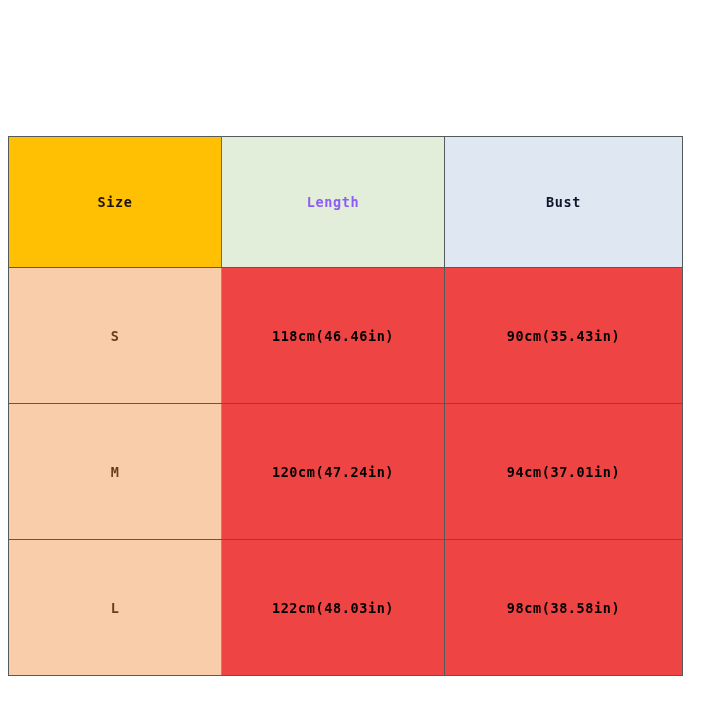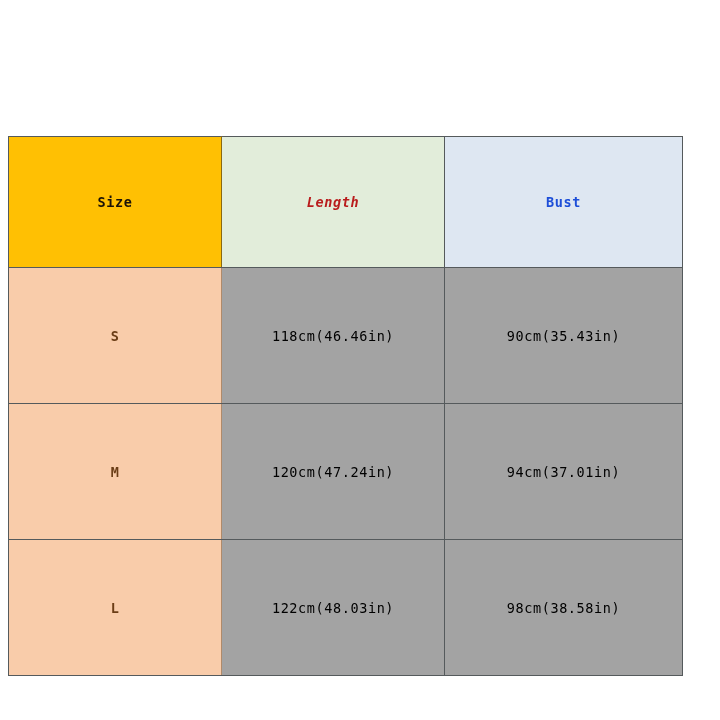--- a/index.html
+++ b/index.html
@@ -52,40 +52,39 @@
   
   tr.header-row td { height: 105px; }
 
   td.head-size {
     background: #ffc003;
     color: #1a1208;
     border-right-color: #8a6a12;
   }
   td.head-length {
     background: #e2edda;
-    color: #b91c1c;
-    font-style: italic;
+    color: #8b5cf6;
   }
   td.head-bust {
     background: #dee7f2;
-    color: #1d4ed8;
+    color: #0f172a;
   }
 
   
   tr.data-row td { height: 109px; }
 
   td.cell-size {
     background: #f9ccaa;
     color: #6b3d16;
     border-right-color: #b08a6a;
   }
   td.cell-measure {
-    background: #a3a3a3;
+    background: #ef4444;
     color: #000000;
-    font-weight: normal;
+    font-weight: bold;
   }
 </style>
 </head>
 <body>
 
 <div class="page">
 
   <table class="size-table">
     <colgroup>
       <col class="col-size">

